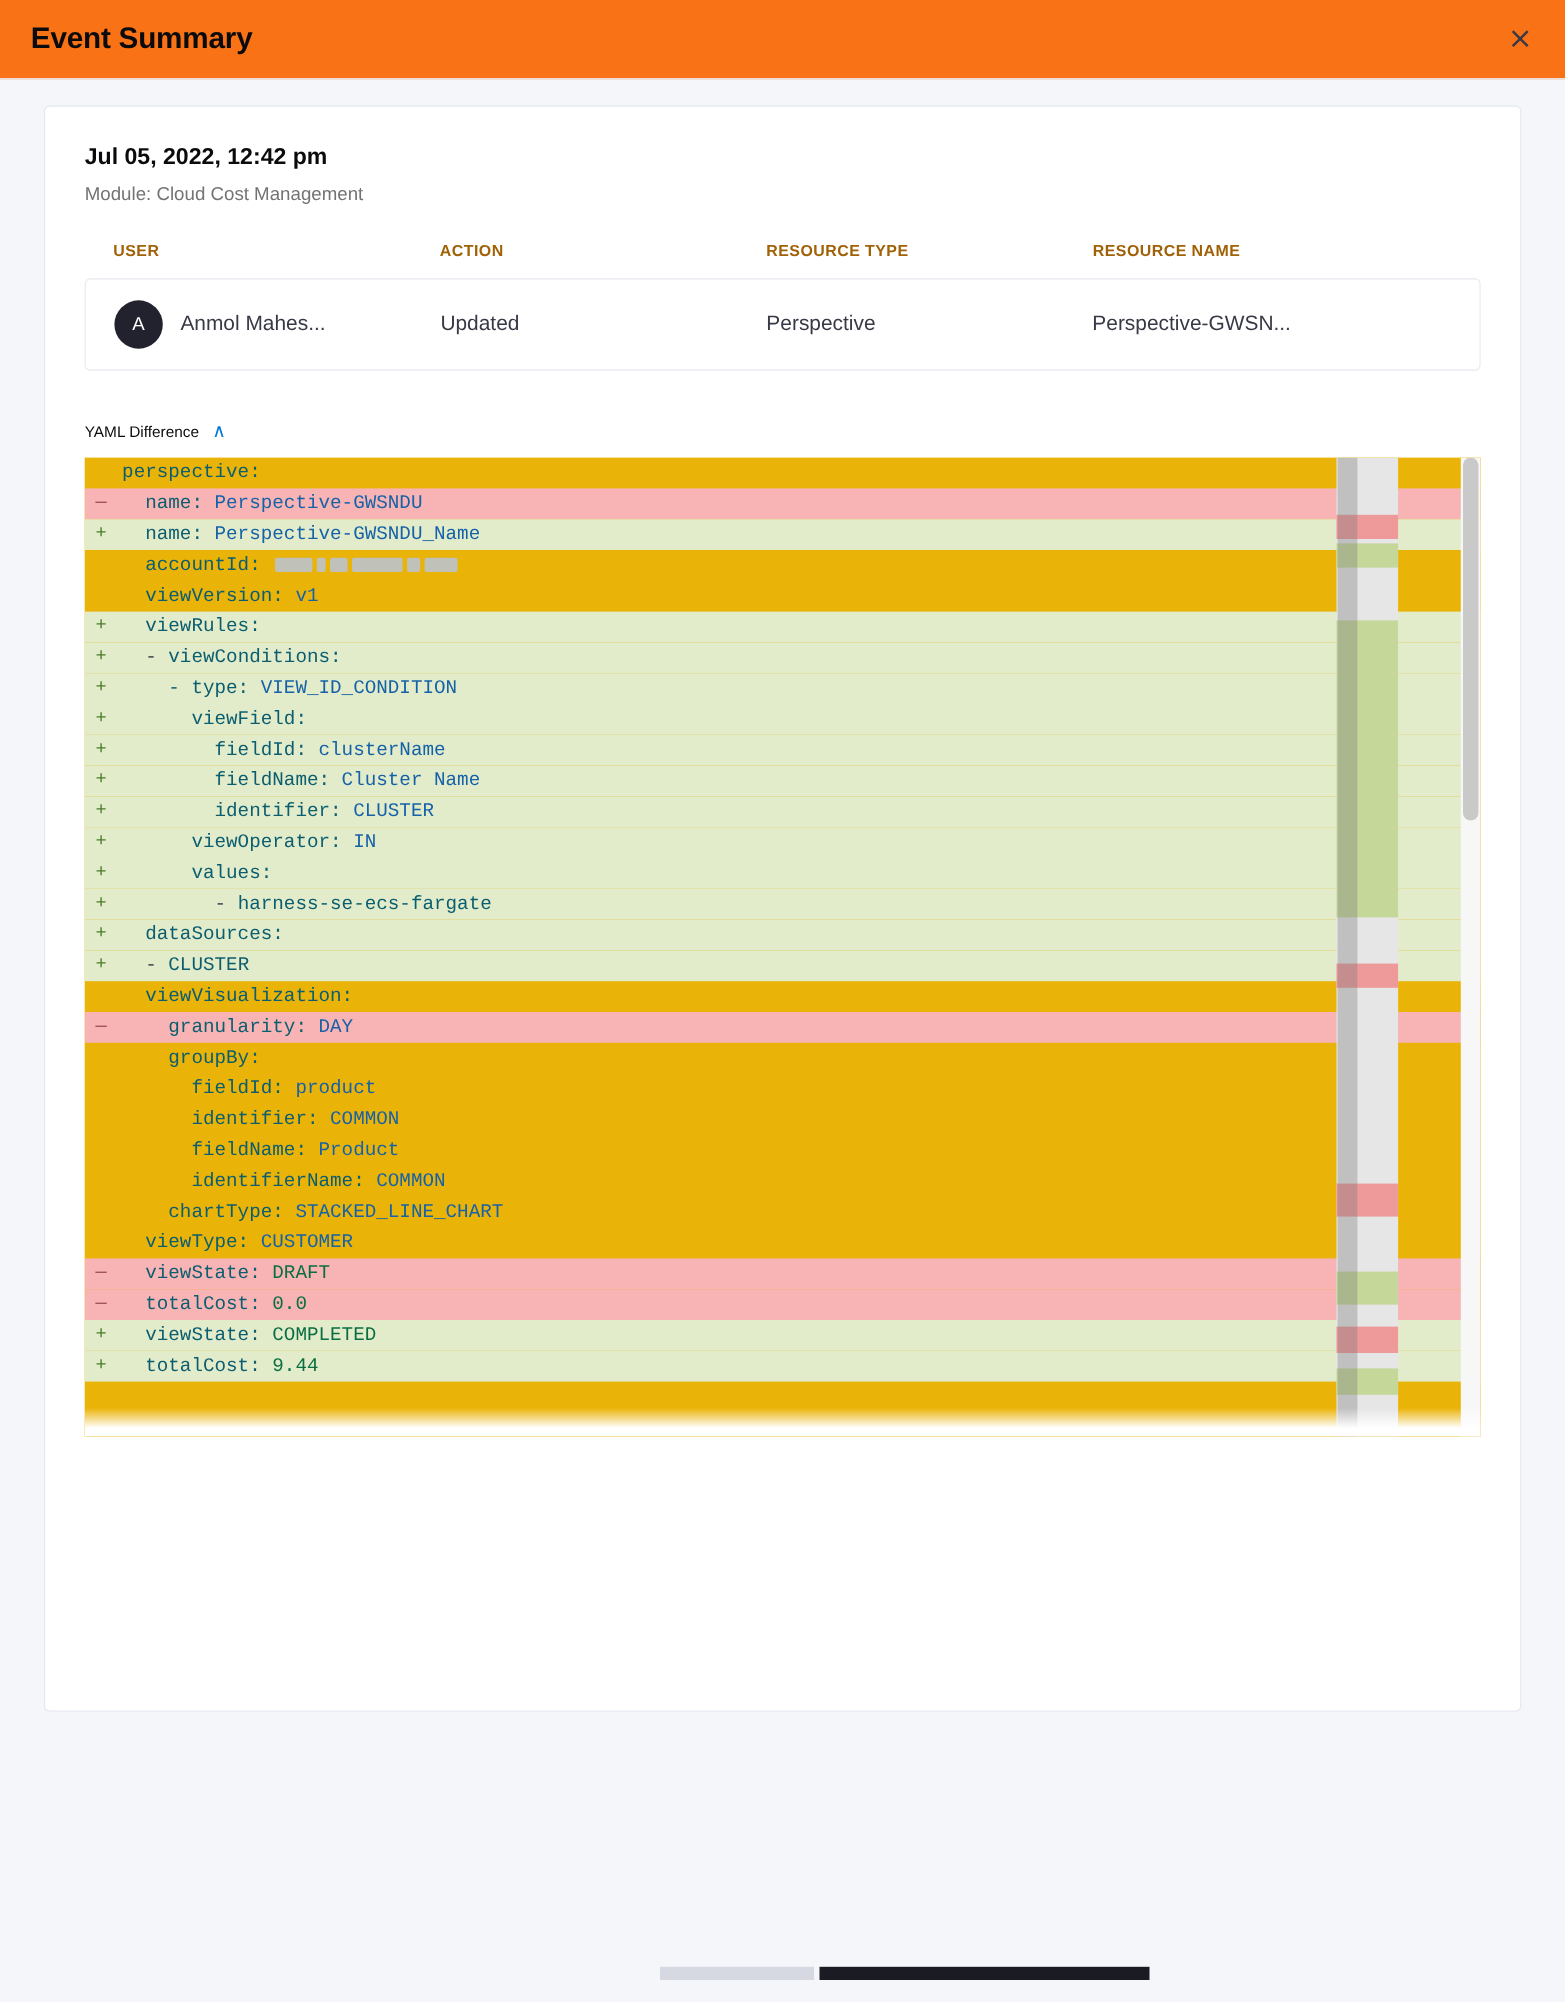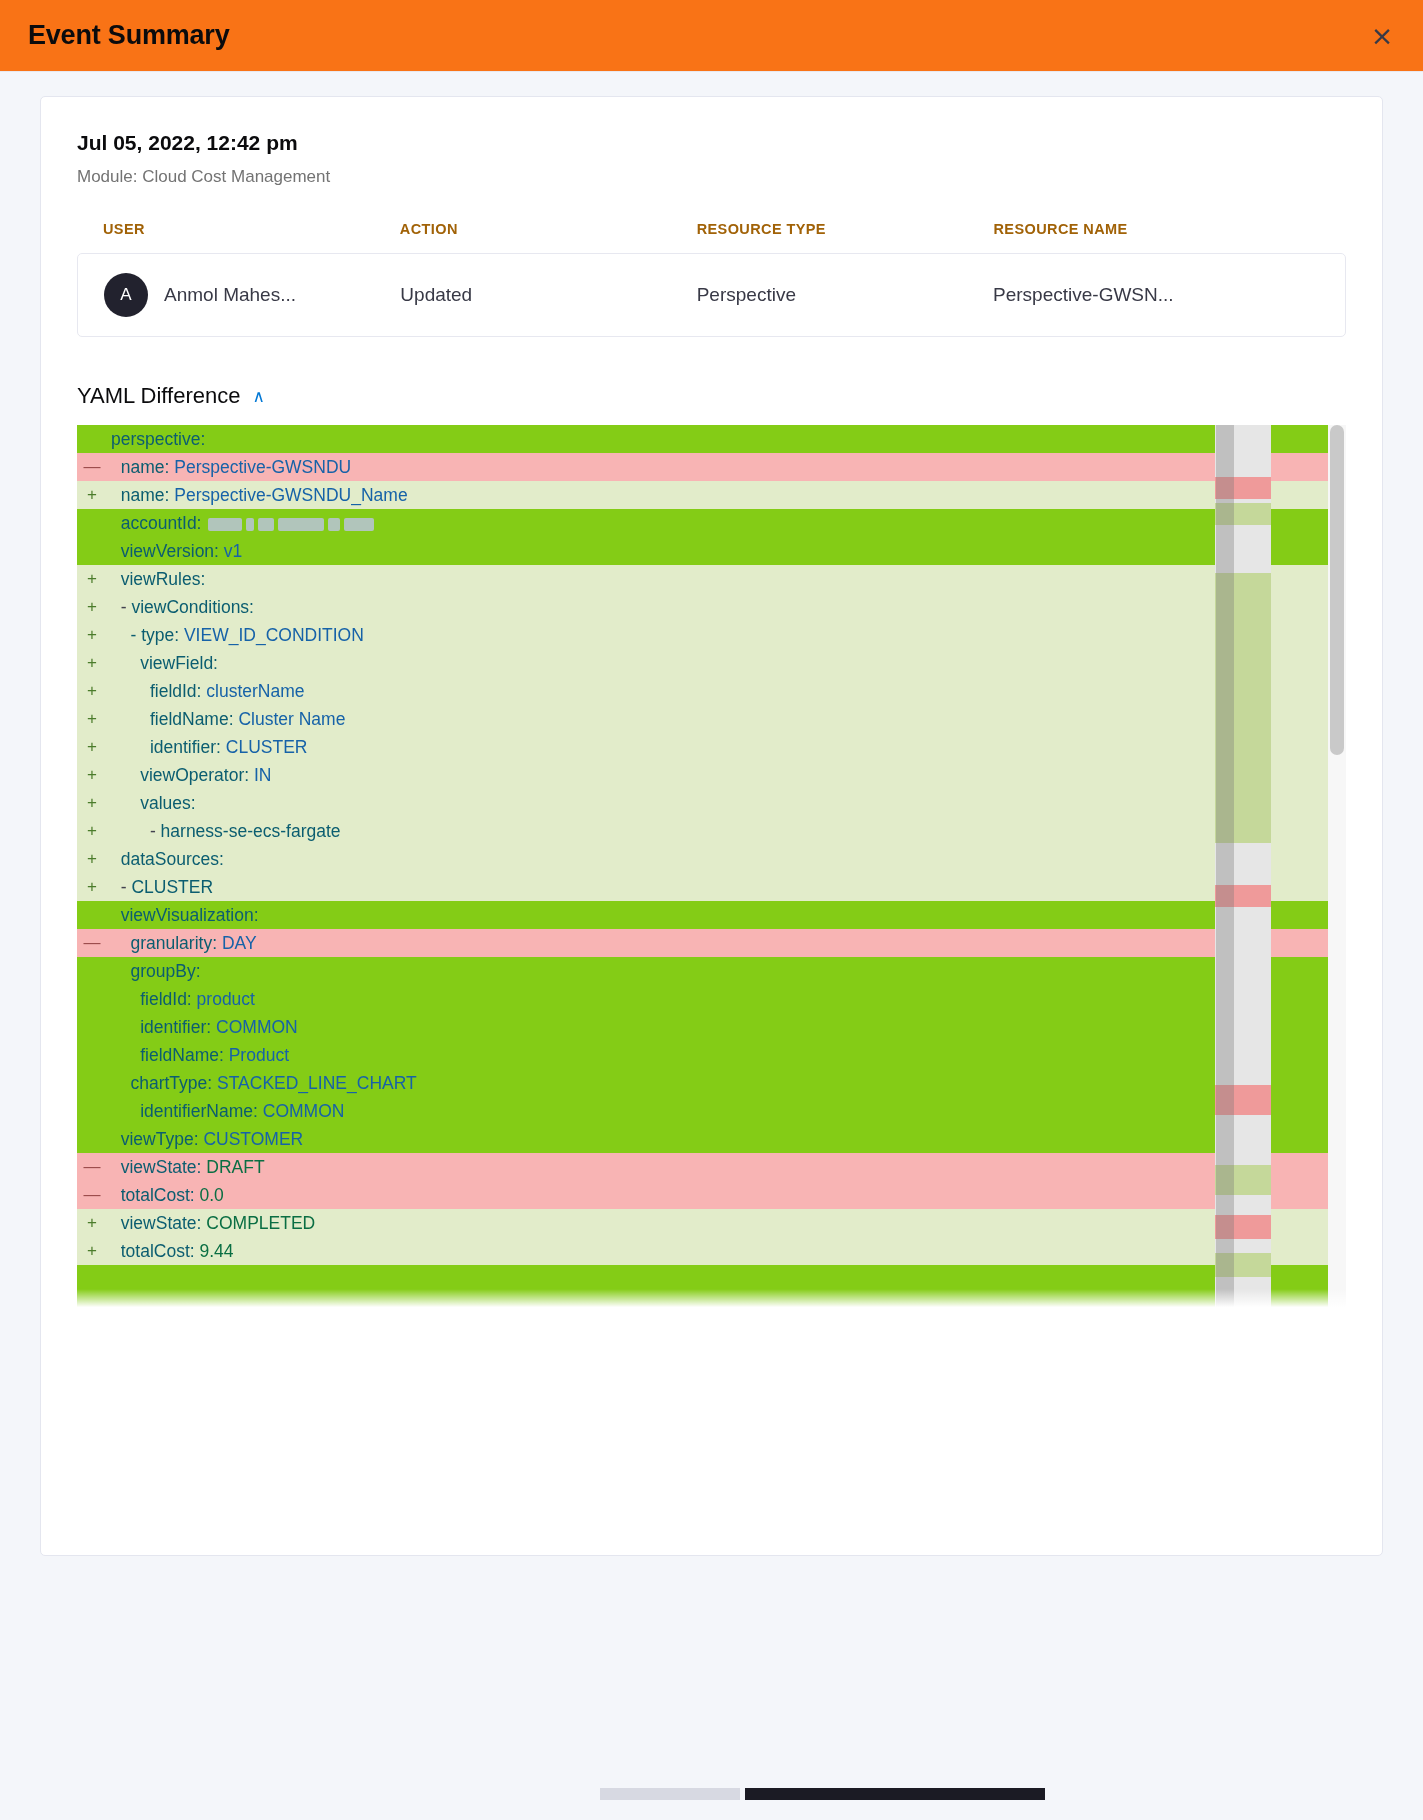--- a/index.html
+++ b/index.html
@@ -120,36 +120,36 @@
     justify-content: center;
     margin-right: 16px;
     flex: 0 0 auto;
   }
   .yaml-head {
     display: flex;
     align-items: center;
     margin: 46px 0 16px 0;
   }
   .yaml-head-label {
-    font-size: 22px;
+    font-size: 14px;
     color: #0b0b0d;
     margin-right: 12px;
   }
   .chev {
     color: #0278d5;
     font-size: 17px;
     line-height: 1;
   }
   .diff {
     position: relative;
     border-top: 0;
     height: 890px;
     overflow: hidden;
-    background: #84cc16;
-    font-family: Liberation Sans, sans-serif;
+    background: #eab308;
+    font-family: Liberation Mono, monospace;
     font-size: 17.5px;
   }
   .diff-line {
     display: flex;
     align-items: flex-start;
     height: 28px;
     line-height: 28px;
     white-space: pre;
     padding-left: 0;
   }
@@ -289,22 +289,22 @@
             <div class="diff-line row-add"><div class="gutter plus">+</div><div class="code"><span class="k">      values:</span></div></div>
             <div class="diff-line row-add"><div class="gutter plus">+</div><div class="code"><span class="dash">        - </span><span class="k">harness-se-ecs-fargate</span></div></div>
             <div class="diff-line row-add"><div class="gutter plus">+</div><div class="code"><span class="k">  dataSources:</span></div></div>
             <div class="diff-line row-add"><div class="gutter plus">+</div><div class="code"><span class="dash">  - </span><span class="k">CLUSTER</span></div></div>
             <div class="diff-line"><div class="gutter"></div><div class="code"><span class="k">  viewVisualization:</span></div></div>
             <div class="diff-line row-del"><div class="gutter">—</div><div class="code"><span class="k">    granularity:</span><span class="v"> DAY</span></div></div>
             <div class="diff-line"><div class="gutter"></div><div class="code"><span class="k">    groupBy:</span></div></div>
             <div class="diff-line"><div class="gutter"></div><div class="code"><span class="k">      fieldId:</span><span class="v"> product</span></div></div>
             <div class="diff-line"><div class="gutter"></div><div class="code"><span class="k">      identifier:</span><span class="v"> COMMON</span></div></div>
             <div class="diff-line"><div class="gutter"></div><div class="code"><span class="k">      fieldName:</span><span class="v"> Product</span></div></div>
+            <div class="diff-line"><div class="gutter"></div><div class="code"><span class="k">      identifierName:</span><span class="v"> COMMON</span></div></div>
             <div class="diff-line"><div class="gutter"></div><div class="code"><span class="k">    chartType:</span><span class="v"> STACKED_LINE_CHART</span></div></div>
-            <div class="diff-line"><div class="gutter"></div><div class="code"><span class="k">      identifierName:</span><span class="v"> COMMON</span></div></div>
             <div class="diff-line"><div class="gutter"></div><div class="code"><span class="k">  viewType:</span><span class="v"> CUSTOMER</span></div></div>
             <div class="diff-line row-del"><div class="gutter">—</div><div class="code"><span class="k">  viewState:</span><span class="v2"> DRAFT</span></div></div>
             <div class="diff-line row-del"><div class="gutter">—</div><div class="code"><span class="k">  totalCost:</span><span class="v2"> 0.0</span></div></div>
             <div class="diff-line row-add"><div class="gutter plus">+</div><div class="code"><span class="k">  viewState:</span><span class="v2"> COMPLETED</span></div></div>
             <div class="diff-line row-add"><div class="gutter plus">+</div><div class="code"><span class="k">  totalCost:</span><span class="v2"> 9.44</span></div></div>
             <div class="diff-line"><div class="gutter"></div><div class="code"><span class="k">      </span></div></div>
           </div>
         <div class="minimap">
           <div class="mini-seg" style="top:52px;height:22px;background:#ef9a9a;"></div>
           <div class="mini-seg" style="top:78px;height:22px;background:#c5d89a;"></div>

